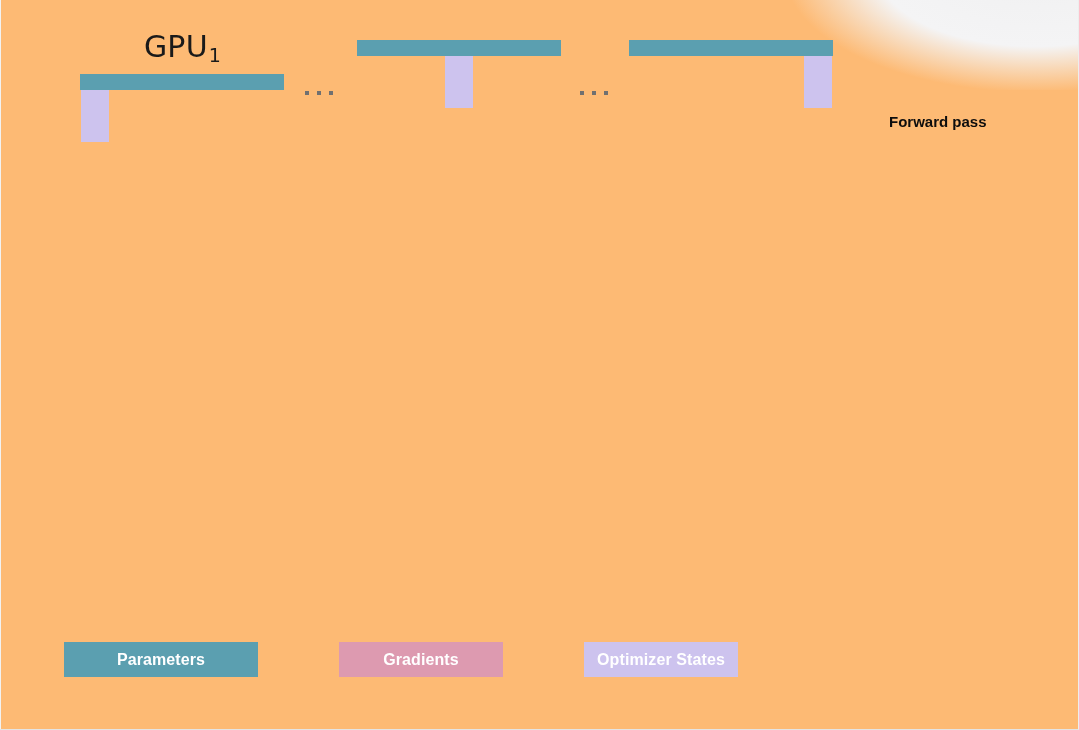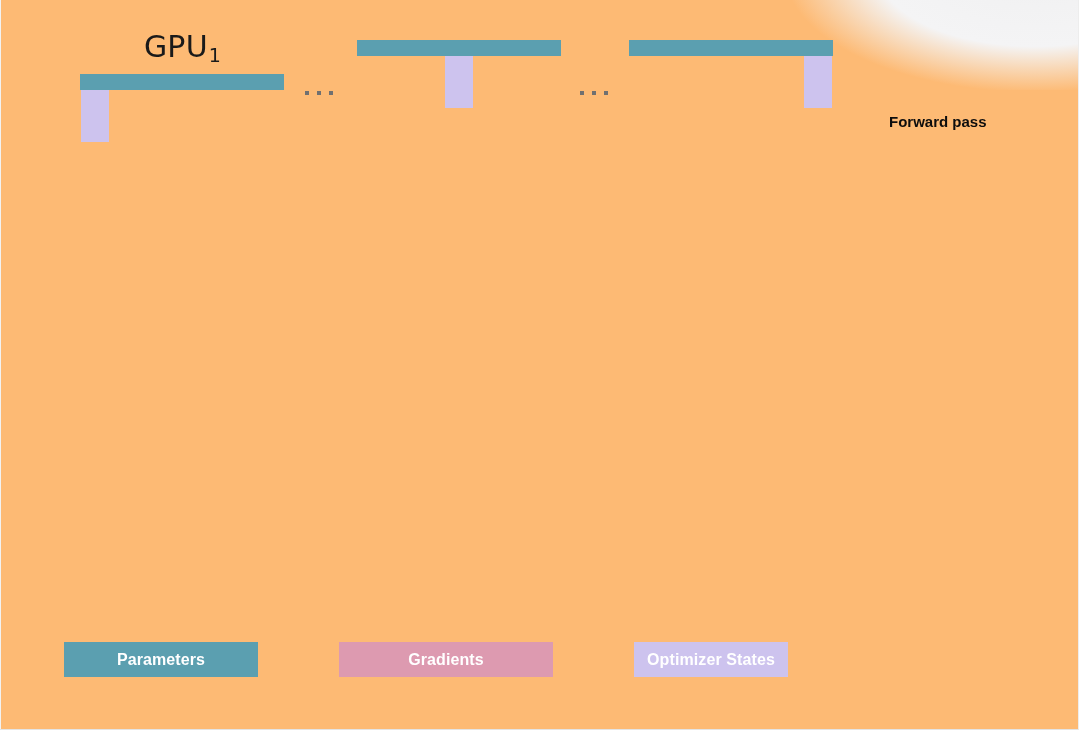--- a/index.html
+++ b/index.html
@@ -125,21 +125,21 @@
     height: 35px;
     display: flex;
     align-items: center;
     justify-content: center;
     color: #ffffff;
     font-size: 16px;
     font-weight: bold;
     letter-spacing: 0.1px;
   }
   .legend-item.parameters      { width: 194px; background: #5b9fb0; margin-right: 81px; }
-  .legend-item.gradients       { width: 214px; background: #dd9ab0; margin-right: 81px; }
+  .legend-item.gradients       { width: 164px; background: #dd9ab0; margin-right: 81px; }
   .legend-item.optimizerstates { width: 154px; background: #cdc3ee; }
 </style>
 </head>
 <body>
 
 <div id="slide">
 
   <div id="corner-wash"></div>
   <div id="left-edge"></div>
 

